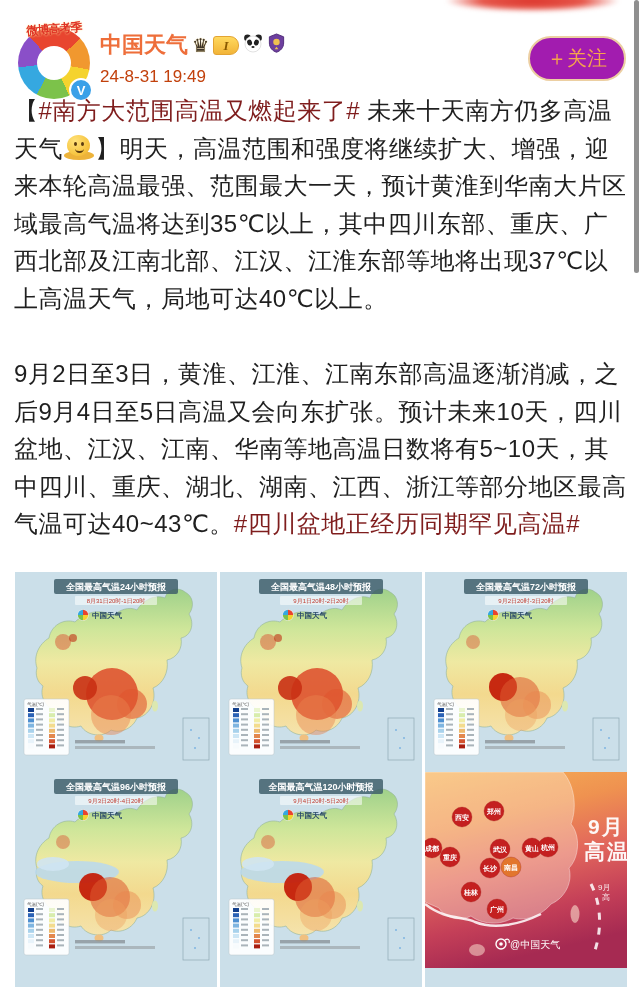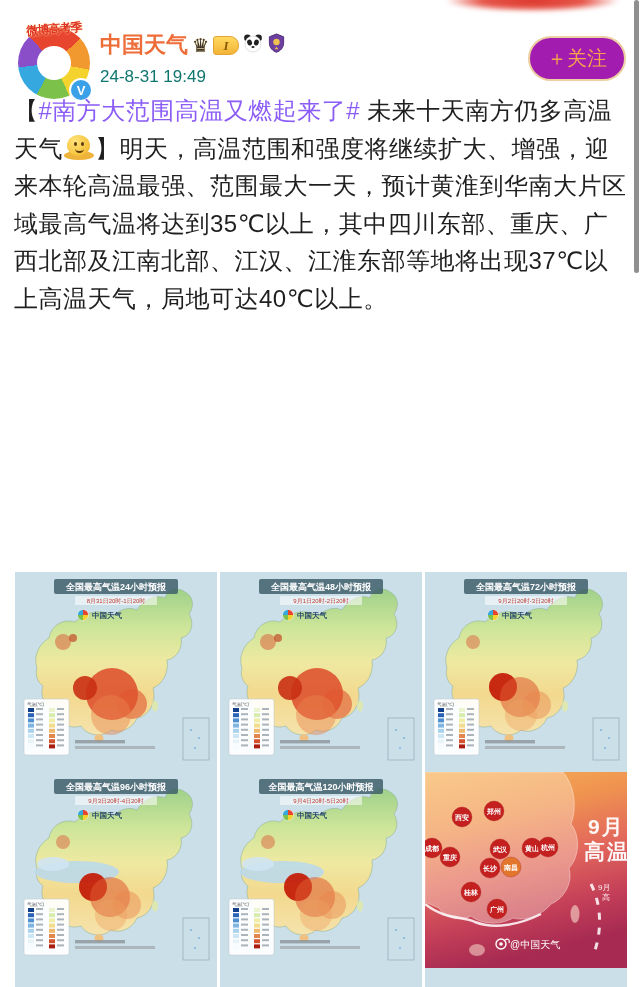--- a/index.html
+++ b/index.html
@@ -21,30 +21,30 @@
   .v-badge{position:absolute;right:-3px;bottom:-3px;width:24px;height:24px;border-radius:50%;background:#3aa0e8;
     border:2px solid #fff;color:#fff;font-size:13px;font-weight:bold;display:flex;align-items:center;justify-content:center;box-sizing:border-box;}
   .header-mid{position:absolute;left:100px;top:31px;}
   .name-row{display:flex;align-items:center;gap:4px;height:28px;}
   .username{font-size:22px;font-weight:bold;color:#ee6e3a;}
   .crown-glyph{font-size:19px;color:#3d342b;line-height:1;text-shadow:0 0 1px #c9a23f;}
   .level-pill{display:inline-block;min-width:24px;height:17px;line-height:17px;text-align:center;
     background:linear-gradient(#ffd95e,#f2b438);border:1px solid #e3a433;border-radius:3px 9px 9px 3px;
     color:#8a5a00;font-family:"Liberation Serif","DejaVu Serif",serif;font-weight:bold;font-style:italic;font-size:13px;}
   .badge-svg{display:inline-block;vertical-align:middle;}
-  .timestamp{font-size:17px;color:#0f766e;margin-top:8px;}
+  .timestamp{font-size:17px;color:#c2410c;margin-top:8px;}
   .follow-btn{position:absolute;left:528px;top:36px;width:98px;height:45px;border-radius:23px;
     border:2px solid #eccfa2;background:#a21caf;color:#f5a44c;font-size:20px;
     font-family:inherit;display:flex;align-items:center;justify-content:center;cursor:pointer;}
   
   .post-text{position:absolute;left:14px;top:92px;width:613px;font-size:24px;line-height:37.5px;
     letter-spacing:0.5px;color:#1f1f1f;}
   .post-text p{margin:0;}
   .post-text p + p{margin-top:38px;}
-  .tag-link{color:#8b5cf6;cursor:pointer;}
+  .tag-link{color:#7f1d1d;cursor:pointer;}
   
   .emoji-melt{display:inline-block;position:relative;width:30px;height:25px;vertical-align:-3px;margin:0 1px;}
   .emoji-melt i{display:block;position:absolute;}
   .emoji-melt .puddle{left:0;bottom:0;width:30px;height:9px;border-radius:50%;background:#edb33a;}
   .emoji-melt .face{left:3px;top:0;width:23px;height:21px;border-radius:50%;
      background:radial-gradient(circle at 35% 30%,#ffe27a,#f6c440 65%,#eda92f);}
   .emoji-melt .eye{top:7px;width:3px;height:4px;border-radius:50%;background:#5a3b10;}
   .emoji-melt .eye.l{left:10px}.emoji-melt .eye.r{left:17px}
   .emoji-melt .mouth{top:11px;left:11px;width:9px;height:5px;border-bottom:2px solid #5a3b10;border-radius:0 0 9px 9px;}
   
@@ -91,20 +91,21 @@
           </svg>
         </span>
       </div>
       <div class="timestamp">24-8-31 19:49</div>
     </div>
     <button class="follow-btn">＋关注</button>
   </header>
 
   <div class="post-text" id="post-text">
       <p><span>【</span><span class="tag-link">#南方大范围高温又燃起来了#</span><span> 未来十天南方仍多高温天气</span><span class="emoji-melt"><i class="puddle"></i><i class="face"></i><i class="eye l"></i><i class="eye r"></i><i class="mouth"></i></span><span>】明天，高温范围和强度将继续扩大、增强，迎来本轮高温最强、范围最大一天，预计黄淮到华南大片区域最高气温将达到35℃以上，其中四川东部、重庆、广西北部及江南北部、江汉、江淮东部等地将出现37℃以上高温天气，局地可达40℃以上。</span></p>
+      <p><span>9月2日至3日，黄淮、江淮、江南东部高温逐渐消减，之后9月4日至5日高温又会向东扩张。预计未来10天，四川盆地、江汉、江南、华南等地高温日数将有5~10天，其中四川、重庆、湖北、湖南、江西、浙江等部分地区最高气温可达40~43℃。</span><span class="tag-link">#四川盆地正经历同期罕见高温#</span></p>
     </div>
 
   <div class="gallery" id="gallery">
       <div class="gallery-cell">
   <svg viewBox="0 0 202 196" width="202" height="196">
     <defs>
       <linearGradient id="landG0" x1="0" y1="0" x2="0" y2="1">
         <stop offset="0" stop-color="#9fd18a"></stop>
               <stop offset="0.28" stop-color="#cfe69a"></stop>
         <stop offset="0.5" stop-color="#efe9a2"></stop>

